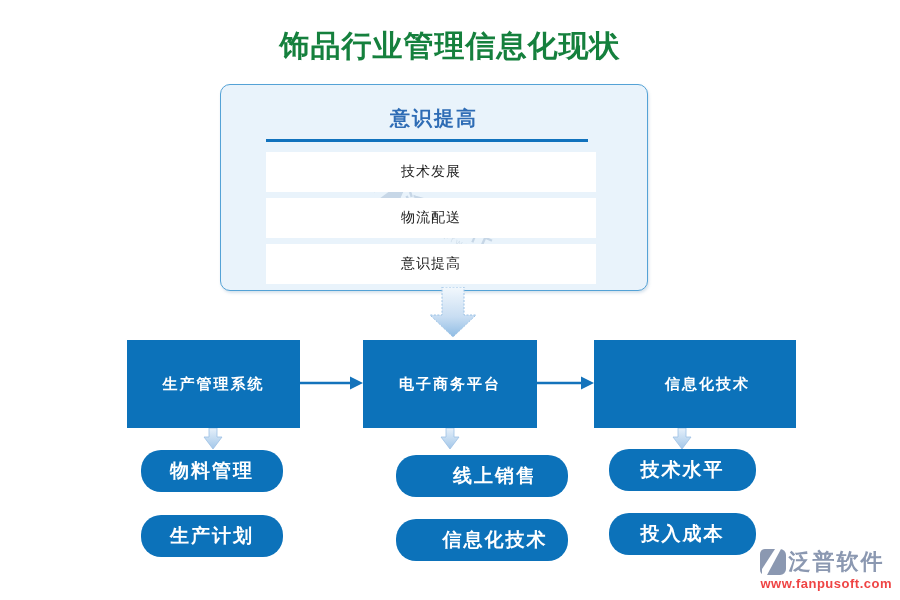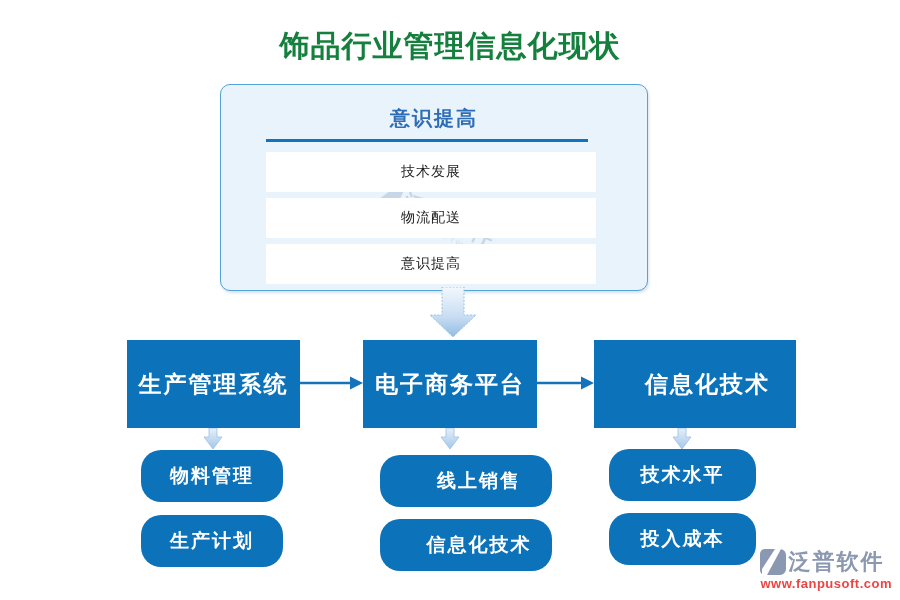--- a/index.html
+++ b/index.html
@@ -42,33 +42,33 @@
   .wm-text{
     font-size:22px;font-weight:bold;color:#9db4cd;letter-spacing:3px;white-space:nowrap;
   }
   .wm-sub{
     font-size:7px;color:#b2c4d6;letter-spacing:2px;margin-top:-2px;white-space:nowrap;
   }
   
   .main-box{
     position:absolute;top:340px;height:88px;background:#0c72ba;
     display:flex;align-items:center;justify-content:center;
-    color:#ffffff;font-weight:bold;font-size:23px;letter-spacing:2px;
+    color:#ffffff;font-weight:bold;font-size:15px;letter-spacing:2px;
   }
   .main-box.c0{left:127px;width:173px;}
   .main-box.c1{left:363px;width:174px;}
   .main-box.c2{left:594px;width:177px;padding-left:25px;}
   
   .sub-box{
-    position:absolute;height:52px;background:#0c72ba;border-radius:20px;
+    position:absolute;height:42px;background:#0c72ba;border-radius:20px;
     display:flex;align-items:center;justify-content:center;
     color:#ffffff;font-weight:bold;font-size:19px;letter-spacing:2px;
   }
   .sub-box.c0{left:141px;width:142px;}
-  .sub-box.c1{left:380px;width:146px;padding-left:26px;}
+  .sub-box.c1{left:396px;width:146px;padding-left:26px;}
   .sub-box.c2{left:609px;width:147px;}
   .sub-box.c0.r0{top:450px}.sub-box.c0.r1{top:515px}
   .sub-box.c1.r0{top:455px}.sub-box.c1.r1{top:519px}
   .sub-box.c2.r0{top:449px}.sub-box.c2.r1{top:513px}
   .abs{position:absolute;}
 </style>
 </head>
 <body>
 
 <div id="stage">

